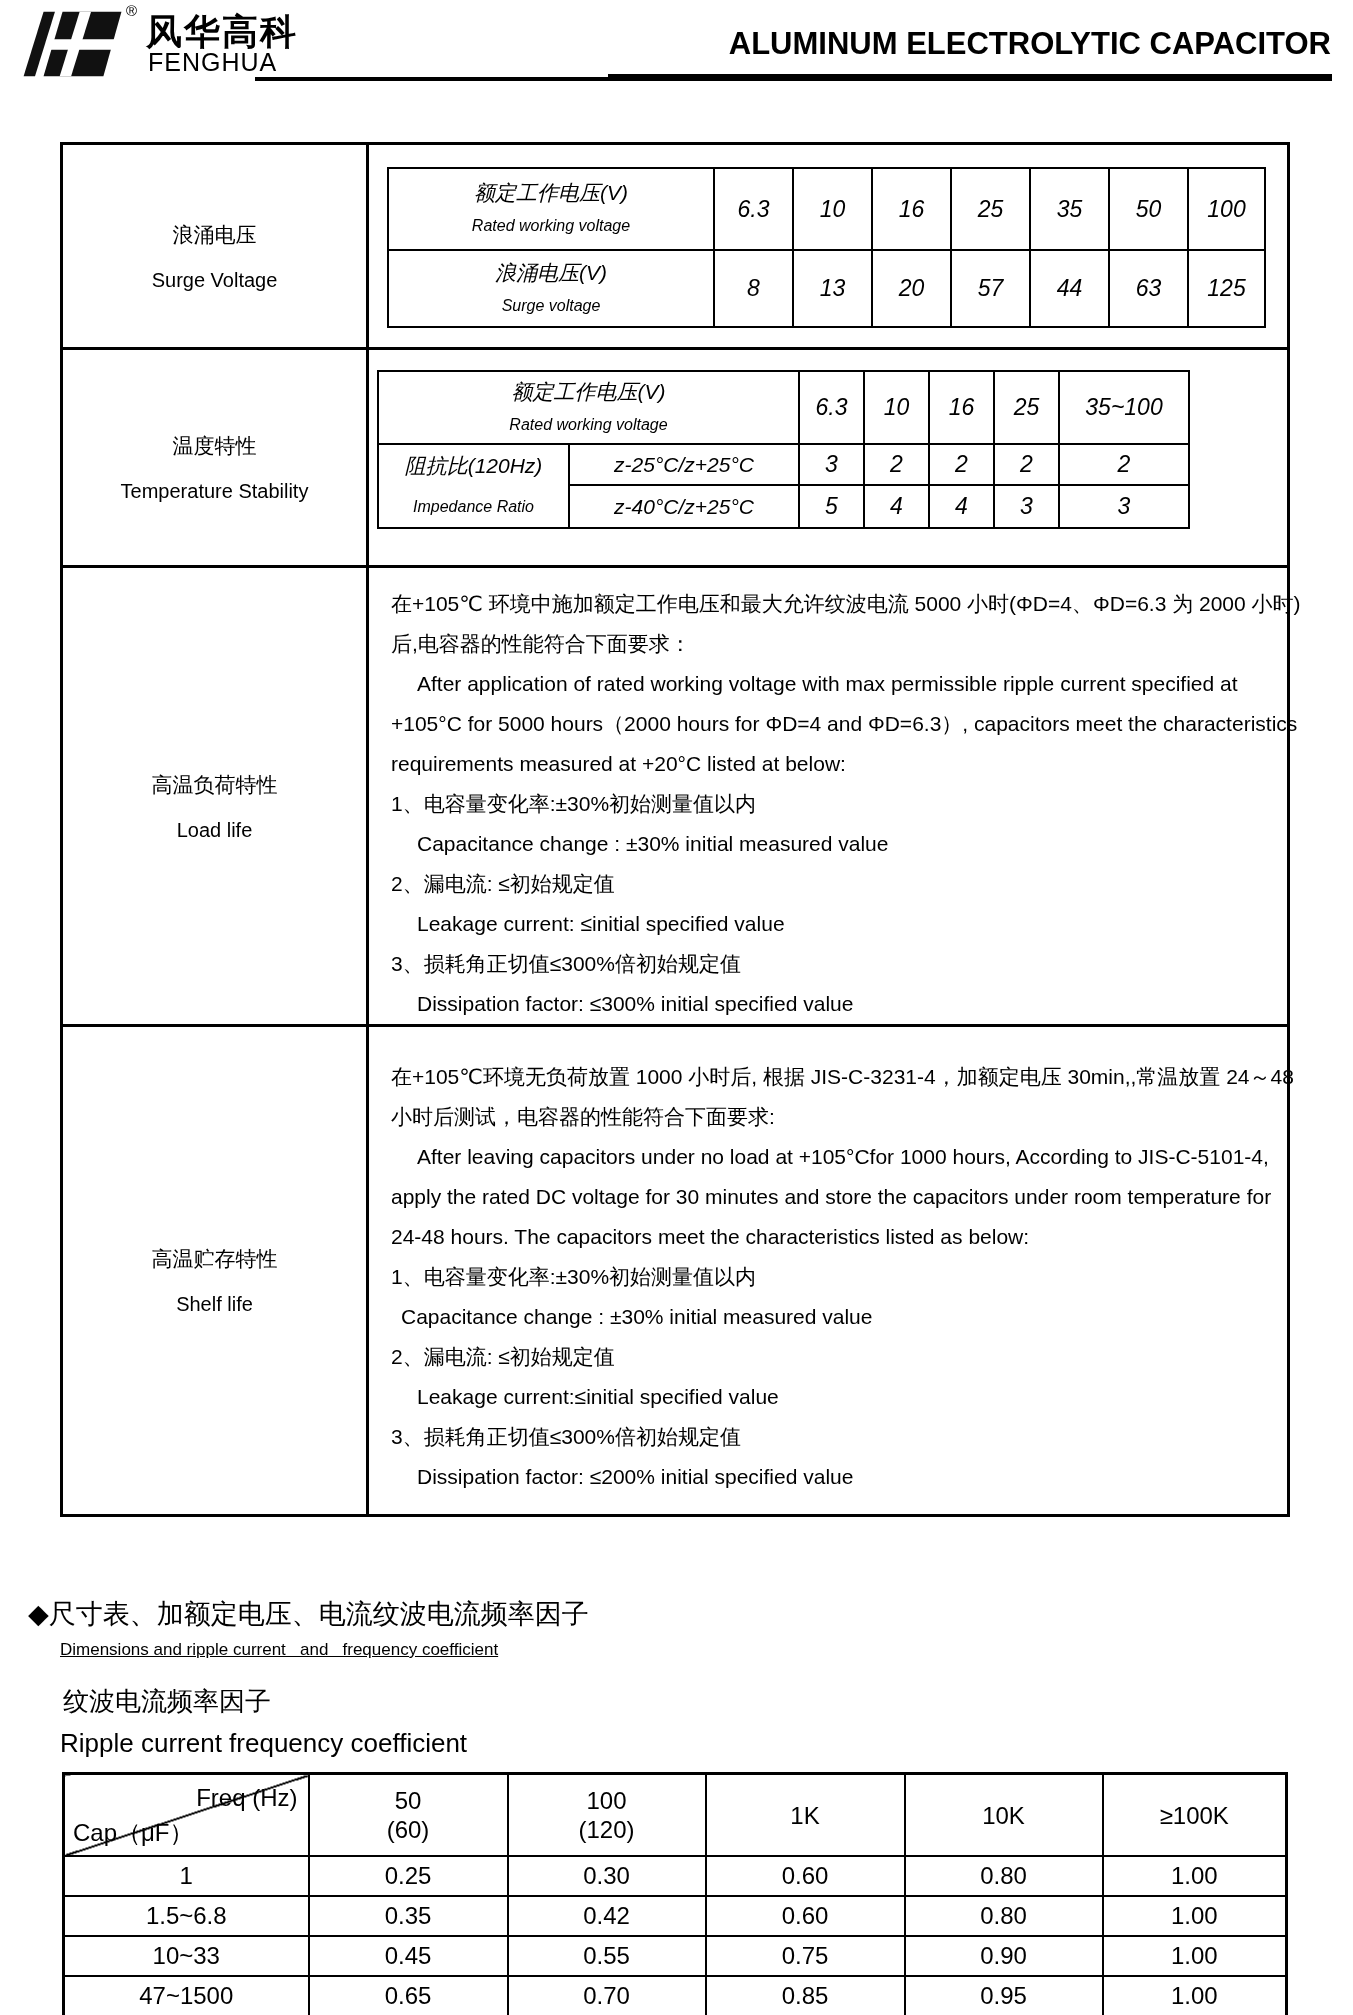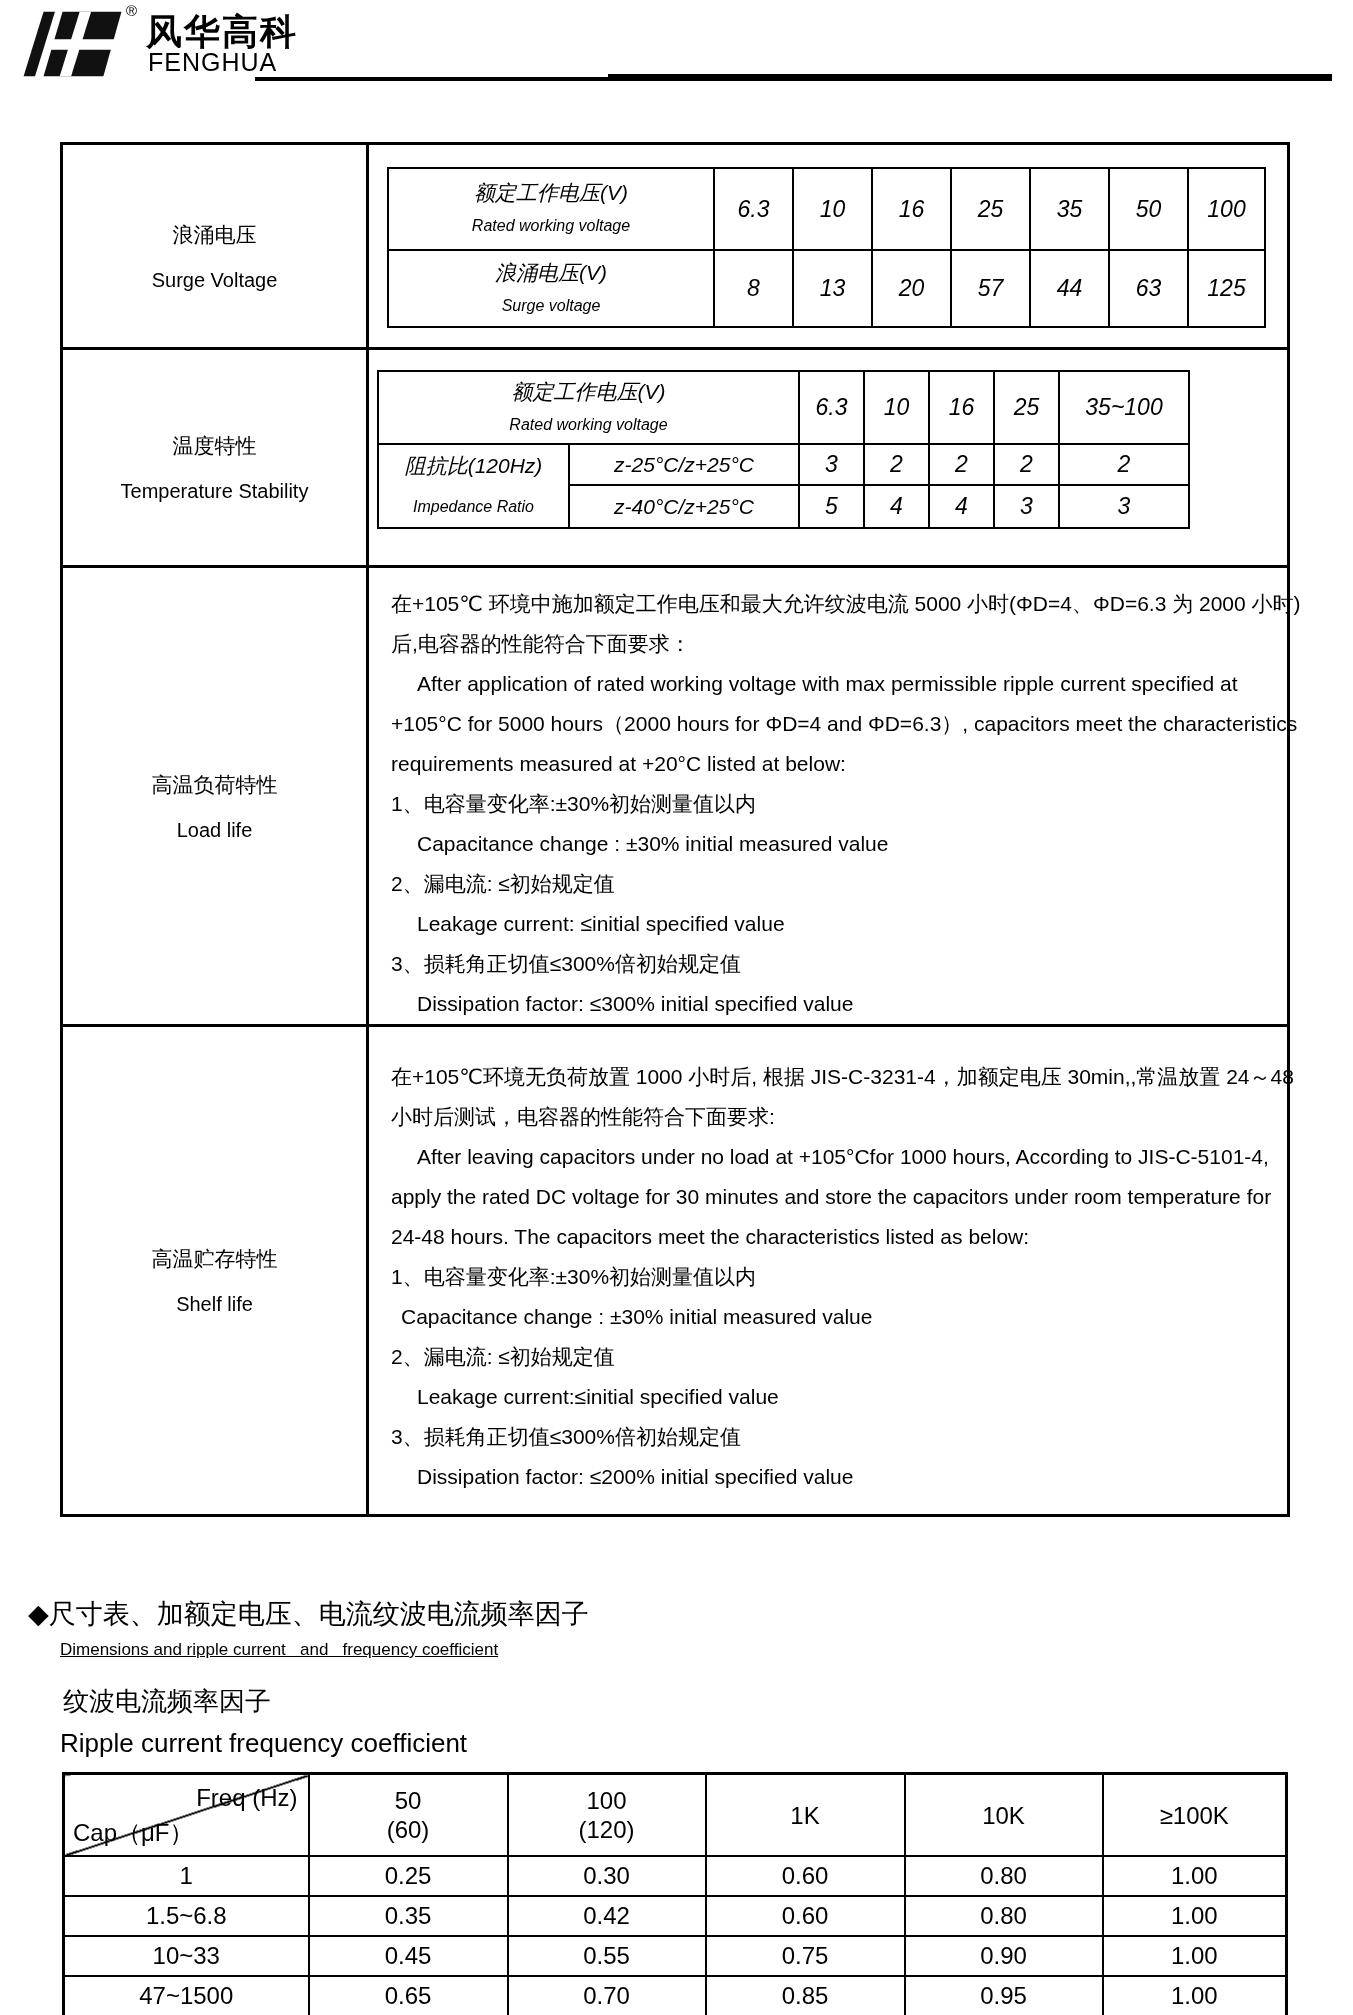--- a/index.html
+++ b/index.html
@@ -63,20 +63,21 @@
     <svg viewBox="0 0 110 80" width="110" height="76">
       <polygon points="24,6 36,6 15,74 3,74" fill="#111"></polygon>
       <polygon points="44,6 106,6 87,74 24,74" fill="#111"></polygon>
       <polygon points="62,6 74,6 53,74 41,74" fill="#fff"></polygon>
       <polygon points="33,35 100,35 97,46 30,46" fill="#fff"></polygon>
     </svg>
   </div>
   <div class="logo-reg">®</div>
   <div class="logo-cn">风华高科</div>
   <div class="logo-en">FENGHUA</div>
+  <div class="doc-title">ALUMINUM ELECTROLYTIC CAPACITOR</div>
   <div class="rule-thin"></div>
   <div class="rule-thick"></div>
 
   <table class="spec">
     <colgroup>
         <col style="width:306px">
         <col>
       </colgroup>
     <tbody>
 

